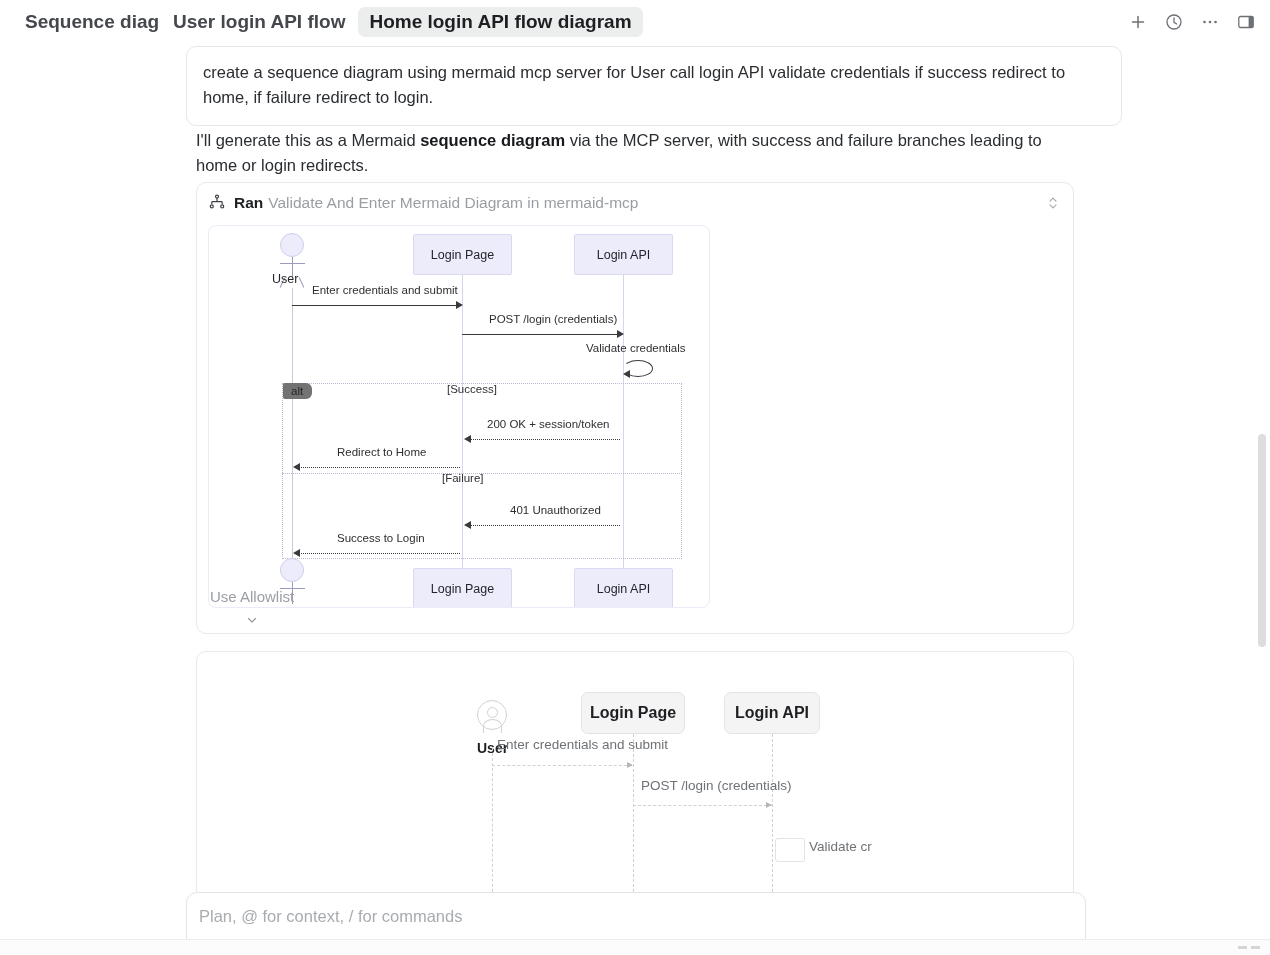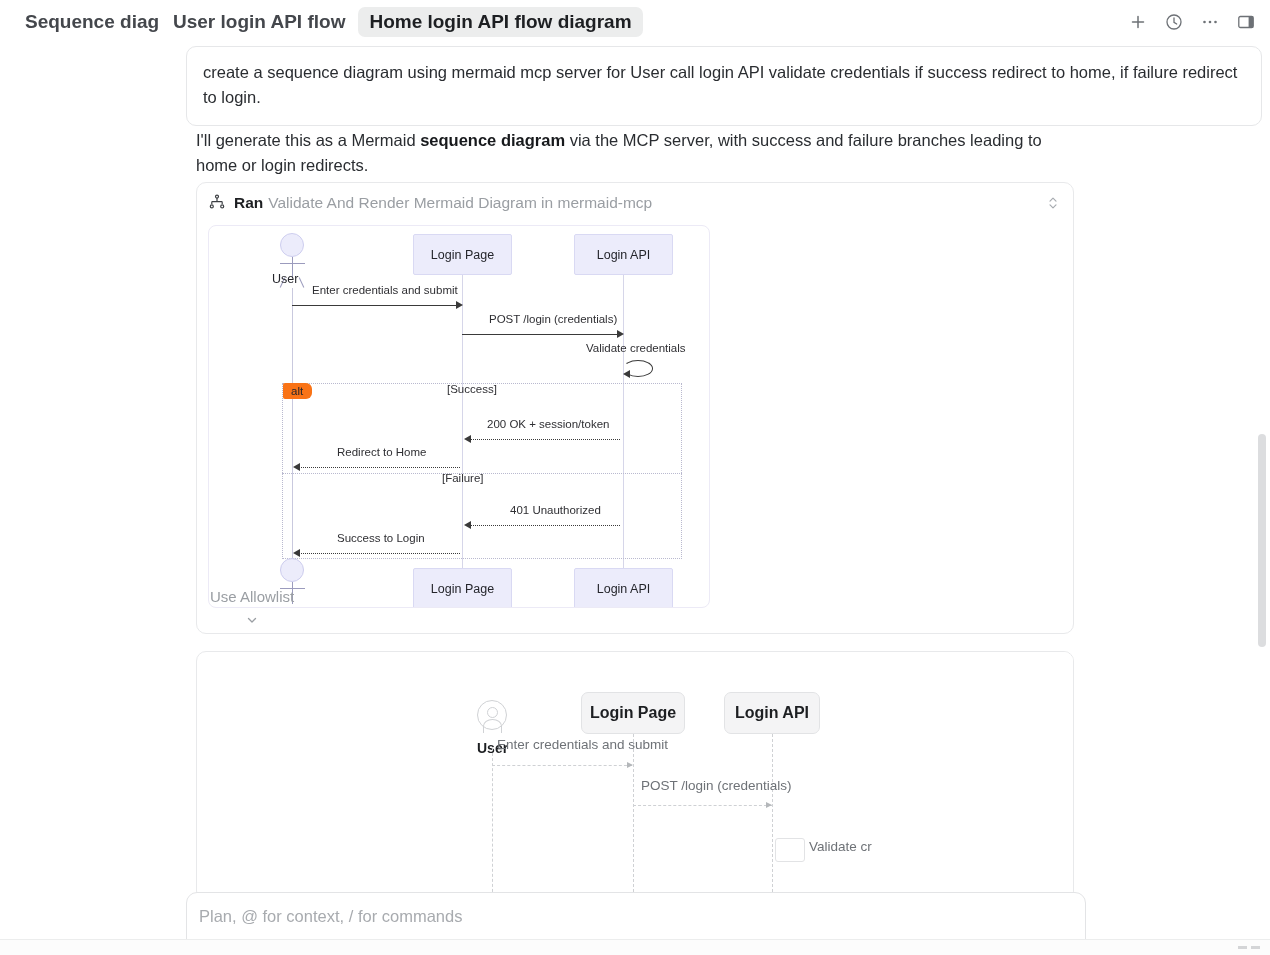--- a/index.html
+++ b/index.html
@@ -24,21 +24,21 @@
   .tab.clipped { max-width:146px; overflow:hidden; text-overflow:clip; color:#44474c; }
   .tab.active { background:#eceded; color:#1d1f22; }
   .tabactions { display:flex; align-items:center; gap:16px; padding-right:14px; }
   .ticon { width:20px; height:20px; color:#6d7176; display:flex; align-items:center; justify-content:center; }
   .ticon svg { display:block; }
 
   
   .convo { position:absolute; top:44px; left:0; width:1270px; height:911px; }
 
   .userbubble {
-    position:absolute; left:186px; top:2px; width:1076px;
+    position:absolute; left:186px; top:2px; width:936px;
     border:1px solid #e6e7e9; border-radius:10px; background:#fff;
     padding:13px 16px 15px 16px;
   }
   .userbubble p { font-size:16.5px; line-height:25px; color:#2a2d31; }
 
   .assistant {
     position:absolute; left:196px; top:84px; width:880px;
     font-size:16.5px; line-height:25px; color:#2a2d31;
   }
   .assistant b { font-weight:700; color:#17191c; }
@@ -69,21 +69,21 @@
   .plife { position:absolute; width:1px; background:#d6d6e9; }
   .actorhead { position:absolute; width:24px; height:24px; border-radius:50%; background:#ececfb; border:1px solid #cdcdee; }
   .actorline { position:absolute; background:#9b9bbd; }
   .alabel { position:absolute; font-size:12.5px; color:#24252b; }
   .msg { position:absolute; height:1px; background:#3a3a3a; }
   .msg.dotted { background:none; border-top:1px dotted #3a3a3a; height:0; }
   .arrowR { position:absolute; width:0;height:0; border-left:7px solid #3a3a3a; border-top:4px solid transparent; border-bottom:4px solid transparent; }
   .arrowL { position:absolute; width:0;height:0; border-right:7px solid #3a3a3a; border-top:4px solid transparent; border-bottom:4px solid transparent; }
   .mlabel { position:absolute; font-size:11.5px; color:#2f2f33; white-space:nowrap; }
   .altbox { position:absolute; border:1px dotted #b9b9cf; }
-  .alttag { position:absolute; background:#f97316; color:#24252b; font-size:11.5px; padding:2px 9px 2px 8px; border-radius:2px 6px 6px 2px; }
+  .alttag { position:absolute; background:#737373; color:#24252b; font-size:11.5px; padding:2px 9px 2px 8px; border-radius:2px 6px 6px 2px; }
   .altdiv { position:absolute; border-top:1px dotted #b9b9cf; }
   .selfloop { position:absolute; width:30px; height:17px; border:1.4px solid #3a3a3a; border-radius:50%; border-left-color:transparent; }
 
   
   .allow { position:absolute; left:13px; bottom:9px; display:flex; align-items:center; gap:7px; color:#9a9ea3; font-size:15px;flex-direction:column; }
   .allow .chev { width:12px; height:12px; }
 
   
   .prevcard {
     position:absolute; left:196px; top:607px; width:878px; height:250px;
@@ -183,21 +183,21 @@
       <div class="toolhdr">
         <span class="hicon">
           <svg width="16" height="16" viewBox="0 0 16 16" fill="none" stroke="currentColor" stroke-width="1.2">
               <circle cx="8" cy="2.6" r="1.5"></circle>
               <circle cx="2.8" cy="12.4" r="1.5"></circle>
               <circle cx="13.2" cy="12.4" r="1.5"></circle>
               <path d="M8 4.1v3.6M8 7.7H3.4c-.4 0-.6.3-.6.7v1.5M8 7.7h4.6c.4 0 .6.3.6.7v1.5"></path>
             </svg>
         </span>
         <span class="ran">Ran</span>
-        <span class="tname">Validate And Render Mermaid Diagram in mermaid-mcp</span>
+        <span class="tname">Validate And Enter Mermaid Diagram in mermaid-mcp</span>
         <span class="expand">
           <svg width="14" height="18" viewBox="0 0 14 18" fill="none" stroke="currentColor" stroke-width="1.2" stroke-linecap="round" stroke-linejoin="round">
               <path d="M4 7.2L7 4.2l3 3M4 10.8l3 3 3-3"></path>
             </svg>
         </span>
       </div>
 
       <div class="mframe">
         <div class="inner">
 

